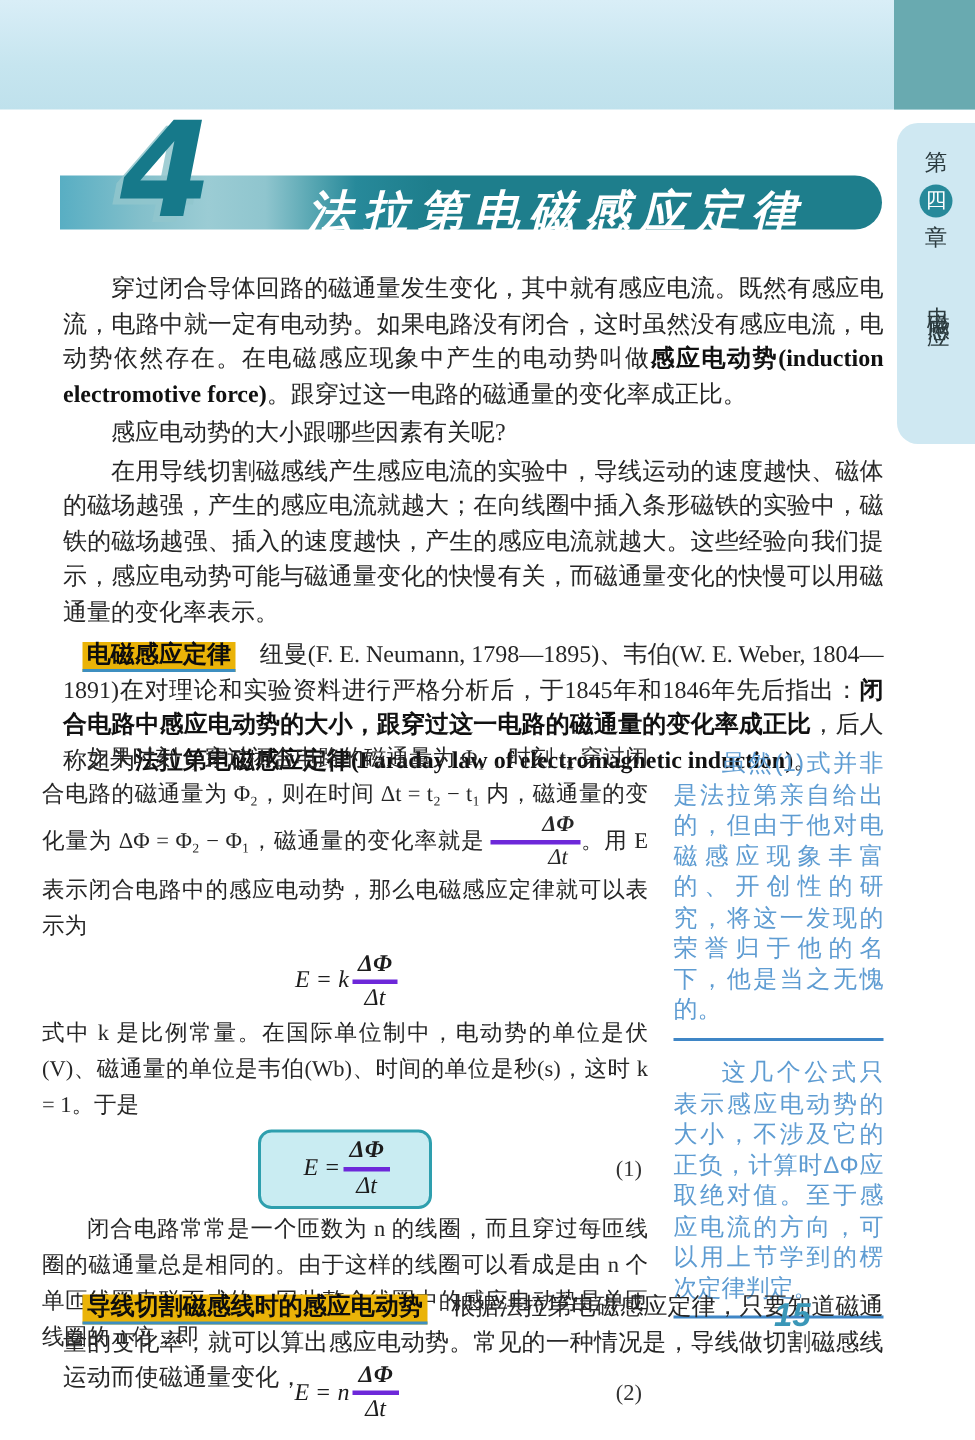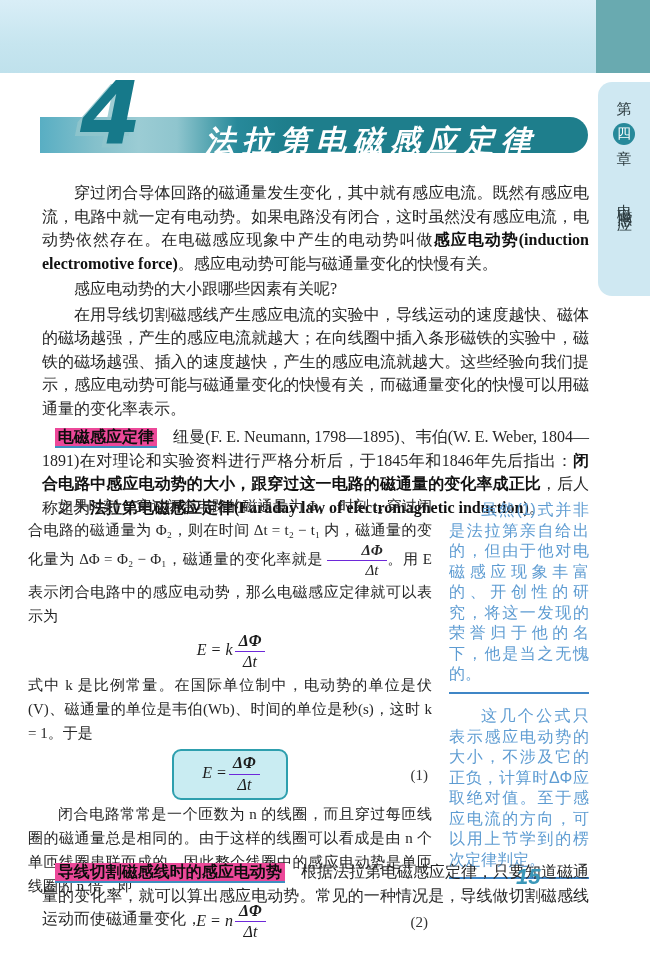--- a/index.html
+++ b/index.html
@@ -56,32 +56,32 @@
   
   .content-top {
     position:absolute; left:42px; top:181px; width:547px;
     font-size:16px; line-height:23.5px; color:#262626; text-align:justify;
   }
   .content-top p { text-indent:2em; }
   .content-top p + p { margin-top:2px; }
   .content-top p.sec-lead { text-indent:0.8em; margin-top:5px; }
   b { color:#111; }
   .kw-heading {
-    font-weight:bold; color:#0d0d0d; background:#ec4899;
+    font-weight:bold; color:#0d0d0d; background:#eab308;
     border-bottom:2px solid #3d8fc0; padding:0 3px 1px 3px;
   }
   
   .col-left {
     position:absolute; left:28px; top:494px; width:404px;
     font-size:15px; line-height:24px; color:#262626; text-align:justify;
   }
   .col-left p.ind { text-indent:2em; }
   
   .frac { display:inline-block; vertical-align:middle; text-align:center; line-height:1.15; }
-  .frac .num { display:block; border-bottom:1px solid #6d28d9; padding:0 4px 1px 4px; font-weight:bold; font-style:italic; }
+  .frac .num { display:block; border-bottom:3px solid #6d28d9; padding:0 4px 1px 4px; font-weight:bold; font-style:italic; }
   .frac .den { display:block; font-style:italic; padding-top:1px; }
   .eq-row { position:relative; text-align:center; margin:4px 0 2px 0; }
   .formula { font-size:16px; color:#1c1c1c; }
   .formula i { font-style:italic; margin:0 2px; font-family:"Liberation Serif","DejaVu Serif",serif; }
   .formula .rel { margin:0 3px; }
   .eq-no { position:absolute; right:4px; top:50%; transform:translateY(-50%); font-size:15px; color:#333; }
   .eq-box {
     display:inline-block; background:#c9ecf2; border:2px solid #2e9fae;
     border-radius:9px; padding:3px 26px 4px 26px;
   }
@@ -121,21 +121,21 @@
     <span class="chapter-name">电磁感应</span>
   </div>
 
   <div class="big-num">4</div>
 
   <div class="banner">
     <span class="banner-title">法拉第电磁感应定律</span>
   </div>
 
   <div class="content-top">
-    <p><span>穿过闭合导体回路的磁通量发生变化，其中就有感应电流。既然有感应电流，电路中就一定有电动势。如果电路没有闭合，这时虽然没有感应电流，电动势依然存在。在电磁感应现象中产生的电动势叫做</span><b>感应电动势(induction electromotive force)</b><span>。感应电动势可能与磁通量变化的快慢有关。</span></p>
+    <p><span>穿过闭合导体回路的磁通量发生变化，其中就有感应电流。既然有感应电流，电路中就一定有电动势。如果电路没有闭合，这时虽然没有感应电流，电动势依然存在。在电磁感应现象中产生的电动势叫做</span><b>感应电动势(induction electromotive force)</b><span>。跟穿过这一电路的磁通量的变化率成正比。</span></p>
     <p>感应电动势的大小跟哪些因素有关呢?</p>
     <p>在用导线切割磁感线产生感应电流的实验中，导线运动的速度越快、磁体的磁场越强，产生的感应电流就越大；在向线圈中插入条形磁铁的实验中，磁铁的磁场越强、插入的速度越快，产生的感应电流就越大。这些经验向我们提示，感应电动势可能与磁通量变化的快慢有关，而磁通量变化的快慢可以用磁通量的变化率表示。</p>
     <p class="sec-lead"><span class="kw-heading">电磁感应定律</span><span>　纽曼(F. E. Neumann, 1798—1895)、韦伯(W. E. Weber, 1804—1891)在对理论和实验资料进行严格分析后，于1845年和1846年先后指出：</span><b>闭合电路中感应电动势的大小，跟穿过这一电路的磁通量的变化率成正比</b><span>，后人称之为</span><b>法拉第电磁感应定律(Faraday law of electromagnetic induction)</b><span>。</span></p>
   </div>
 
   <div class="col-left">
     <p class="ind"><span>如果时刻 t₁ 穿过闭合电路的磁通量为 Φ₁，时刻 t₂ 穿过闭合电路的磁通量为 Φ₂，则在时间 Δt = t₂ − t₁ 内，磁通量的变化量为 ΔΦ = Φ₂ − Φ₁，磁通量的变化率就是 </span><span class="frac"><span class="num">ΔΦ</span><span class="den">Δt</span></span><span>。用 E 表示闭合电路中的感应电动势，那么电磁感应定律就可以表示为</span></p>
 
     <div class="eq-row">
       <span class="formula"><i>E</i><span class="rel">=</span><i>k</i><span class="frac"><span class="num">ΔΦ</span><span class="den">Δt</span></span></span>

